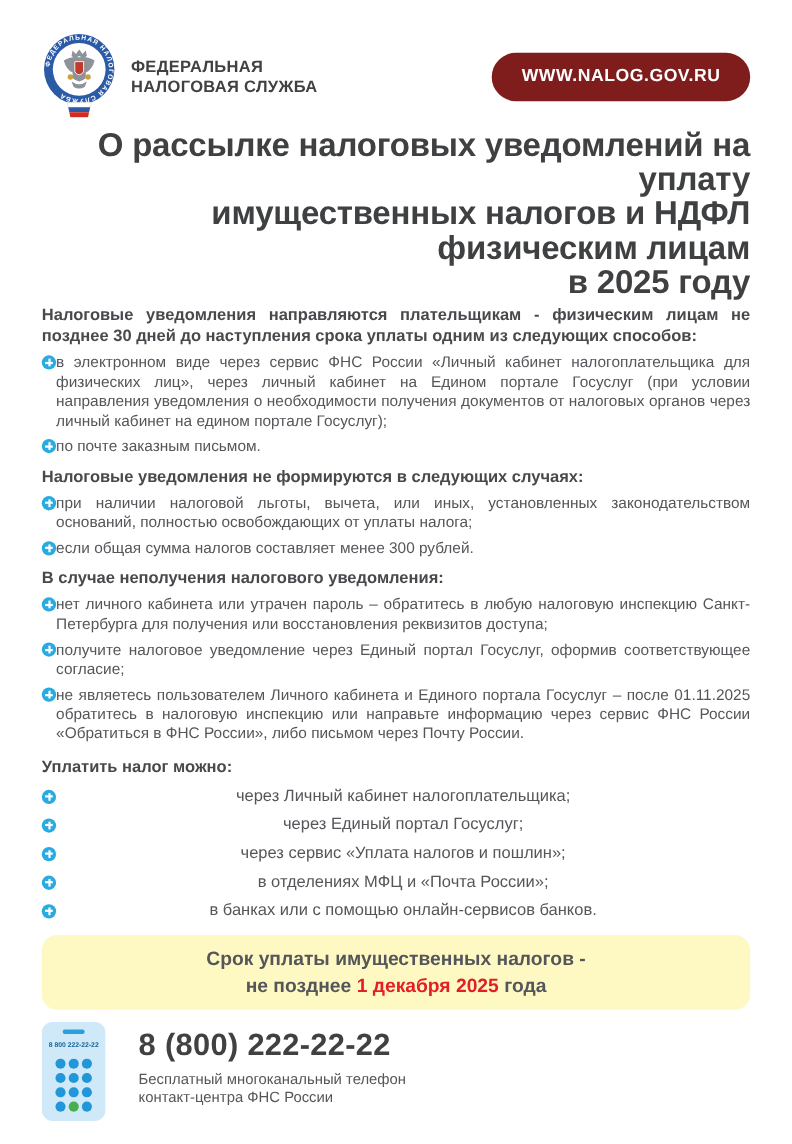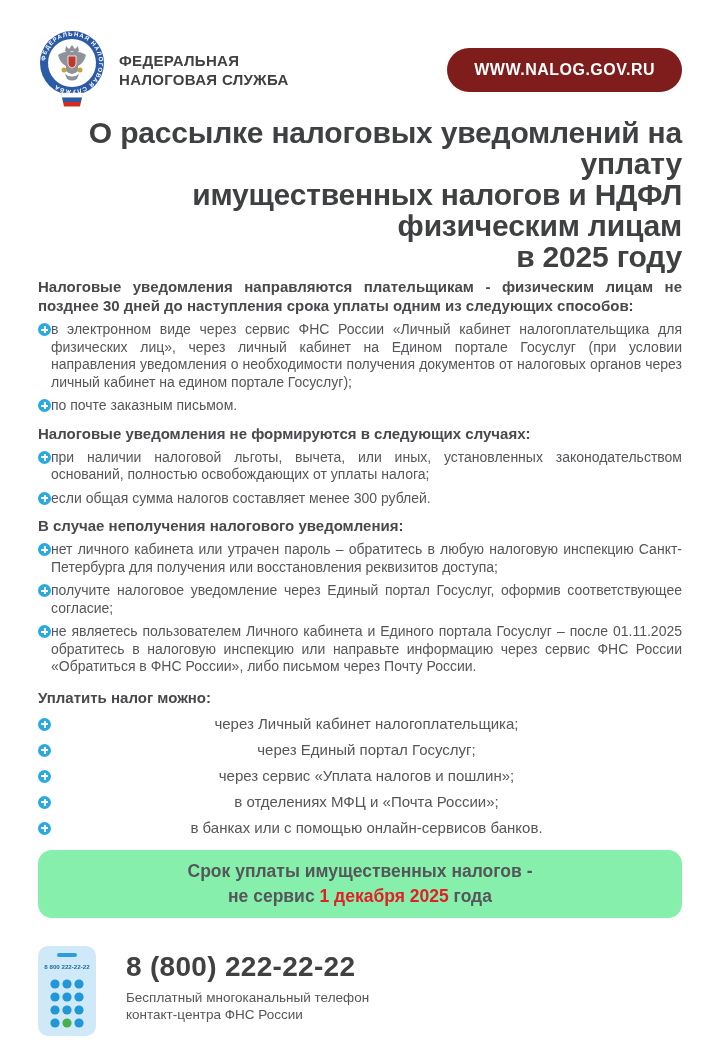--- a/index.html
+++ b/index.html
@@ -54,28 +54,28 @@
   .bullet-icon::after {
     content:""; position:absolute; top:3px; bottom:3px; left:5.5px; width:2px; background:#fff;
   }
   .bullet-text { flex:1; font-size:14px; line-height:17.5px; color:#55565a; text-align:justify; }
   .payment-list .bullet-item { margin-top:8px; }
   .payment-list .bullet-text { font-size:15px; line-height:18px; text-align:center; }
   .payment-list .bullet-icon { margin-top:3px; }
 
   
   .deadline-box {
-    margin-top:13px; background:#86efac; border-radius:14px;
+    margin-top:13px; background:#fef9c3; border-radius:14px;
     padding:9px 20px; text-align:center;
     font-weight:bold; font-size:17.5px; line-height:25px; color:#55565a;
   }
   .deadline-highlight { color:#e31e24; }
 
   
-  .footer { display:flex; align-items:flex-start; gap:30px; margin-top:28px; }
+  .footer { display:flex; align-items:flex-start; gap:30px; margin-top:11px; }
   .phone-number { font-size:28px; font-weight:800; color:#414042; letter-spacing:0.3px; margin-top:5px; }
   .phone-caption { margin-top:6px; font-size:13.5px; line-height:17.5px; color:#55565a; }
 </style>
 </head>
 <body>
 
 <div class="page">
 
   <div class="header">
     <div class="logo-block">
@@ -193,21 +193,21 @@
 
       <div class="bullet-item">
         <span class="bullet-icon"></span>
         <span class="bullet-text">в банках или с помощью онлайн-сервисов банков.</span>
       </div>
     </div>
 
   <div class="deadline-box">
     <div>Срок уплаты имущественных налогов -</div>
     <div>
-      <span>не сервис</span>
+      <span>не позднее</span>
       <span class="deadline-highlight">1 декабря 2025</span>
       <span>года</span>
     </div>
   </div>
 
   <div class="footer">
     <span>
       <svg width="58" height="90" viewBox="0 0 58 90">
         <rect x="0" y="0" width="58" height="90" rx="10" fill="#cfe9f8"></rect>
         <rect x="19" y="7" width="20" height="4" rx="2" fill="#29a0dc"></rect>

